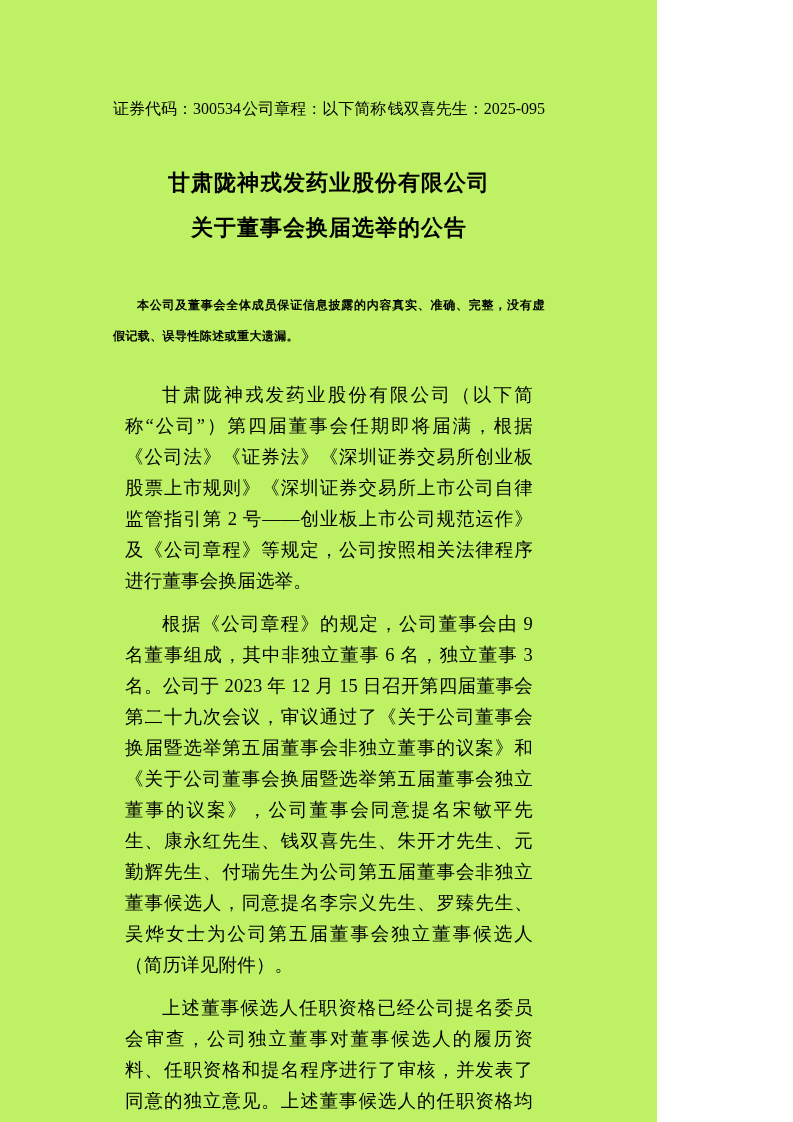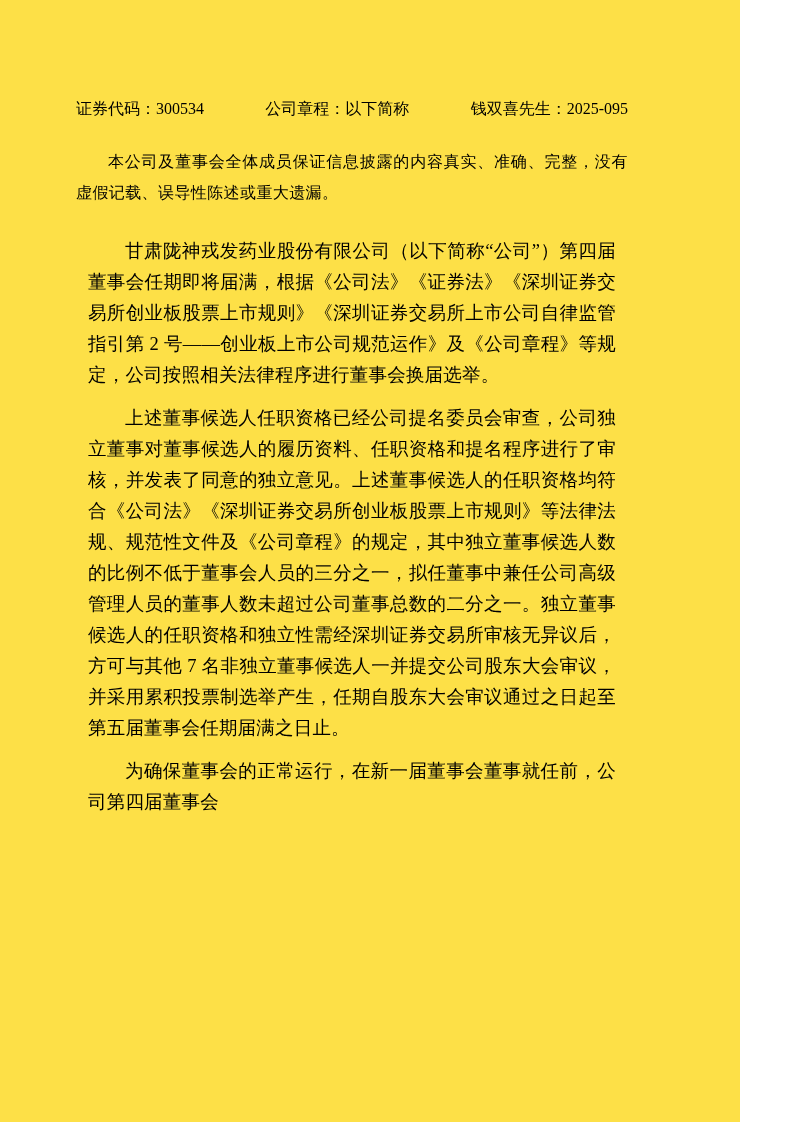--- a/index.html
+++ b/index.html
@@ -9,47 +9,47 @@
   }
   body {
     width: 793px;
     height: 1122px;
     overflow: hidden;
     color: #000000;
     font-family: "Liberation Serif", "DejaVu Serif", serif;
   }
   .page {
     box-sizing: border-box;
-    width: 740px;
+    width: 657px;
     height: 1122px;
-    padding: 100px 112px 0 76px;
-    background: #fde047;
+    padding: 100px 112px 0 113px;
+    background: #bef264;
   }
   .doc-header {
     display: flex;
     justify-content: space-between;
     align-items: baseline;
     font-size: 16px;
     line-height: 18px;
     white-space: nowrap;
   }
   .doc-title {
     margin-top: 42px;
     text-align: center;
     font-weight: 700;
     font-size: 22px;
     line-height: 45px;
   }
   .doc-title div {
     letter-spacing: 1px;
   }
   .statement {
-    margin: 28px 0 0 0;
-    font-weight: 400;
-    font-size: 16px;
+    margin: 40px 0 0 0;
+    font-weight: 700;
+    font-size: 12px;
     line-height: 31px;
     text-align: justify;
     text-indent: 2em;
     letter-spacing: 0.4px;
   }
   .body-block {
     margin-top: 28px;
   }
   .body-block p {
     margin: 12px;
@@ -64,22 +64,27 @@
 <body>
 
 <div class="page">
 
   <div class="doc-header">
     <span><span>证券代码：</span><span>300534</span></span>
     <span><span>公司章程：</span><span>以下简称</span></span>
     <span><span>钱双喜先生：</span><span>2025-095</span></span>
   </div>
 
+  <div class="doc-title">
+    <div>甘肃陇神戎发药业股份有限公司</div>
+    <div>关于董事会换届选举的公告</div>
+  </div>
 
   <p class="statement">本公司及董事会全体成员保证信息披露的内容真实、准确、完整，没有虚假记载、误导性陈述或重大遗漏。</p>
 
   <div class="body-block">
     <p>甘肃陇神戎发药业股份有限公司（以下简称“公司”）第四届董事会任期即将届满，根据《公司法》《证券法》《深圳证券交易所创业板股票上市规则》《深圳证券交易所上市公司自律监管指引第 2 号——创业板上市公司规范运作》及《公司章程》等规定，公司按照相关法律程序进行董事会换届选举。</p>
+    <p>根据《公司章程》的规定，公司董事会由 9 名董事组成，其中非独立董事 6 名，独立董事 3 名。公司于 2023 年 12 月 15 日召开第四届董事会第二十九次会议，审议通过了《关于公司董事会换届暨选举第五届董事会非独立董事的议案》和《关于公司董事会换届暨选举第五届董事会独立董事的议案》，公司董事会同意提名宋敏平先生、康永红先生、钱双喜先生、朱开才先生、元勤辉先生、付瑞先生为公司第五届董事会非独立董事候选人，同意提名李宗义先生、罗臻先生、吴烨女士为公司第五届董事会独立董事候选人（简历详见附件）。</p>
     <p>上述董事候选人任职资格已经公司提名委员会审查，公司独立董事对董事候选人的履历资料、任职资格和提名程序进行了审核，并发表了同意的独立意见。上述董事候选人的任职资格均符合《公司法》《深圳证券交易所创业板股票上市规则》等法律法规、规范性文件及《公司章程》的规定，其中独立董事候选人数的比例不低于董事会人员的三分之一，拟任董事中兼任公司高级管理人员的董事人数未超过公司董事总数的二分之一。独立董事候选人的任职资格和独立性需经深圳证券交易所审核无异议后，方可与其他 7 名非独立董事候选人一并提交公司股东大会审议，并采用累积投票制选举产生，任期自股东大会审议通过之日起至第五届董事会任期届满之日止。</p>
     <p>为确保董事会的正常运行，在新一届董事会董事就任前，公司第四届董事会</p>
   </div>
 
 </div>
 
 </body></html>

